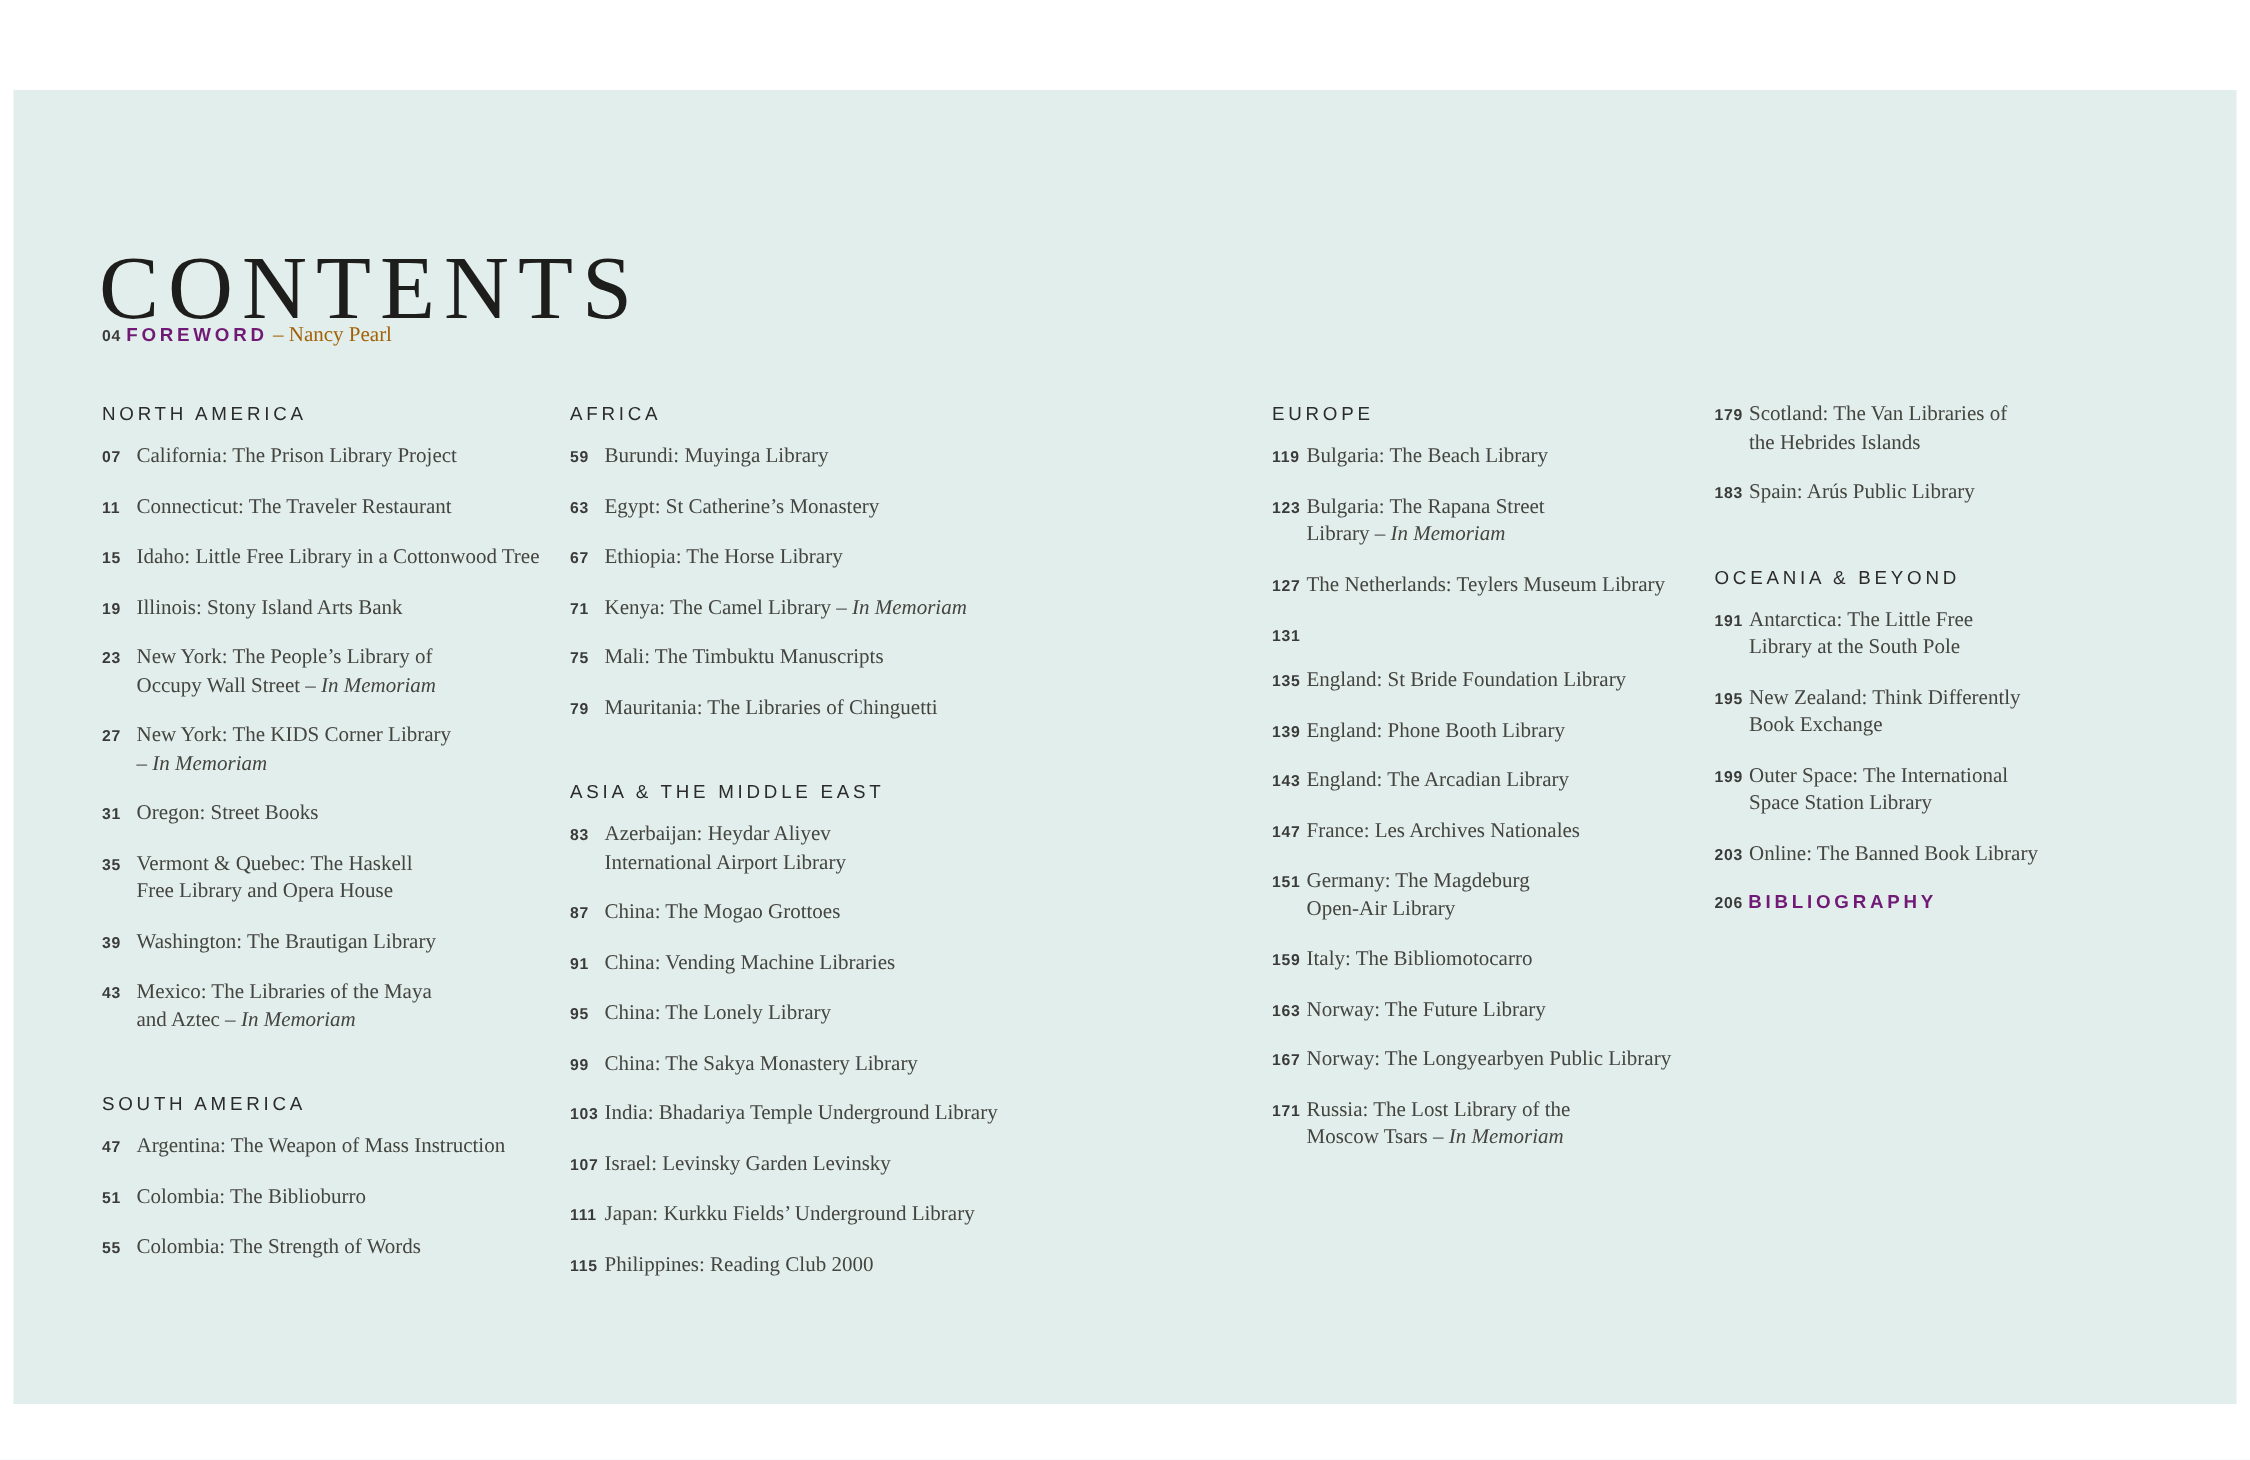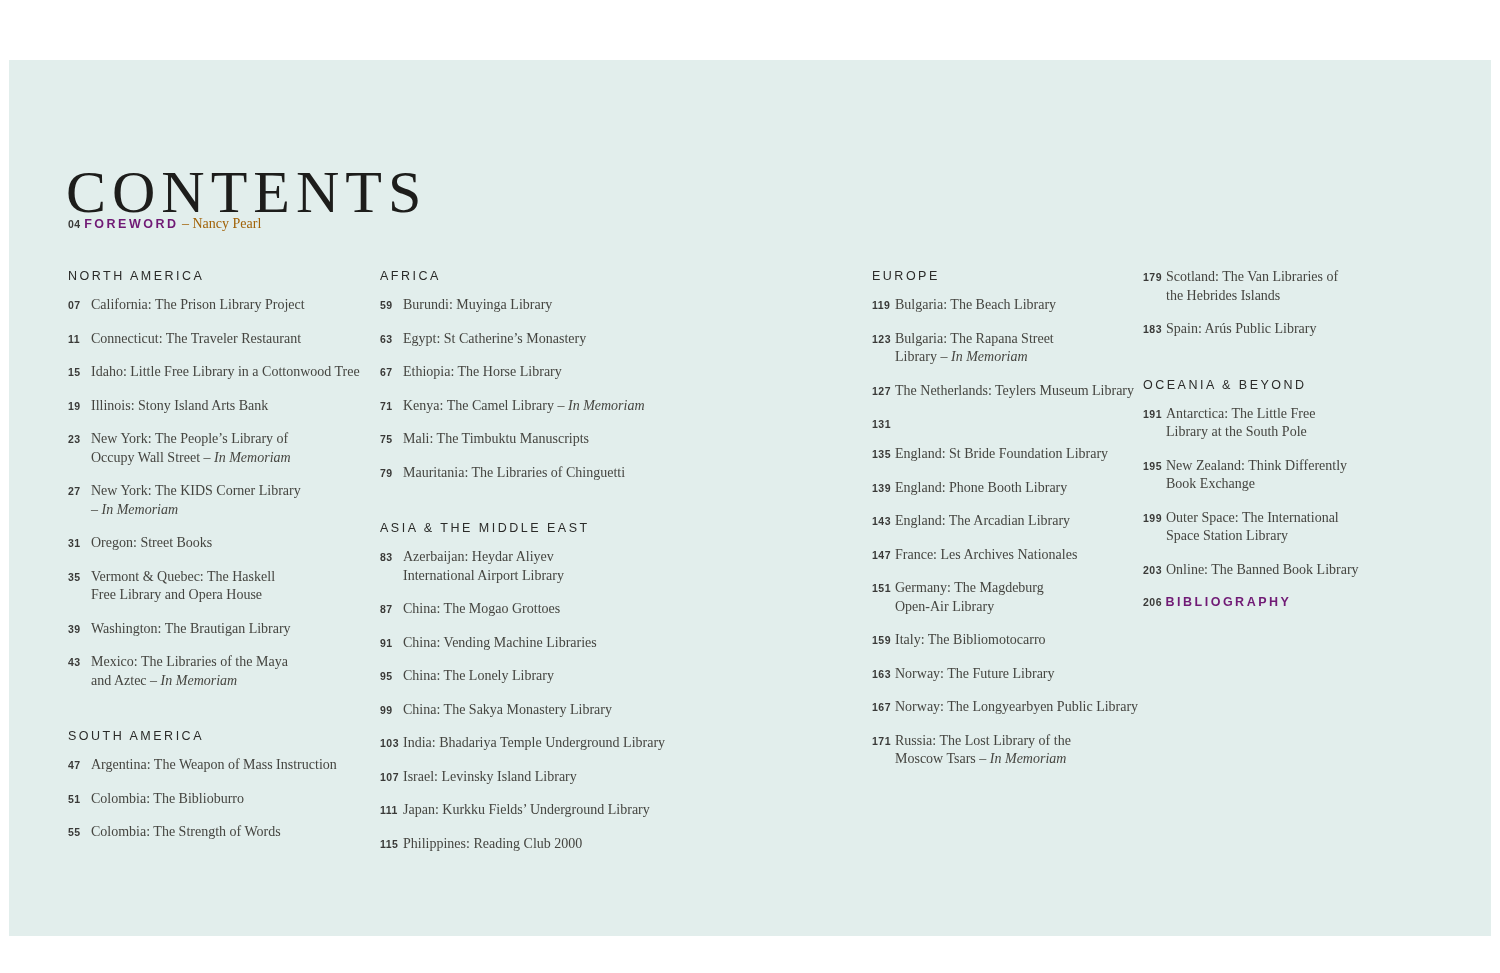--- a/index.html
+++ b/index.html
@@ -32,21 +32,21 @@
   }
   .label-sans {
     font-family: "Liberation Sans", sans-serif;
     font-weight: 700; font-size: 12.5px; letter-spacing: 2.5px;
     color: #701a75;
   }
   .foreword .suffix { font-size: 14px; color: #a16207; }
   .toc-column { position: absolute; top: 268px; }
   #col-1 { left: 68px;  width: 312px; }
   #col-2 { left: 380px; width: 312px; }
-  #col-3 { left: 872px; width: 302px; }
+  #col-3 { left: 848px; width: 302px; }
   #col-4 { left: 1143px; width: 252px; }
   .section-heading {
     font-family: "Liberation Sans", sans-serif;
     font-weight: 400; font-size: 12.5px; letter-spacing: 2.5px;
     color: #2b2b29; line-height: 16px; margin-bottom: 12px;
   }
   .toc-block + .toc-block { margin-top: 38px; }
   .entry { display: flex; margin-bottom: 15px; }
   .entry-num {
     font-family: "Liberation Sans", sans-serif;
@@ -241,21 +241,21 @@
           </div>
           <div class="entry">
             <span class="entry-num">103</span>
             <div class="entry-text">
               <div class="entry-line"><span>India: Bhadariya Temple Underground Library</span></div>
             </div>
           </div>
           <div class="entry">
             <span class="entry-num">107</span>
             <div class="entry-text">
-              <div class="entry-line"><span>Israel: Levinsky Island Library</span></div>
+              <div class="entry-line"><span>Israel: Levinsky Garden Levinsky</span></div>
             </div>
           </div>
           <div class="entry">
             <span class="entry-num">111</span>
             <div class="entry-text">
               <div class="entry-line"><span>Japan: Kurkku Fields’ Underground Library</span></div>
             </div>
           </div>
           <div class="entry">
             <span class="entry-num">115</span>

